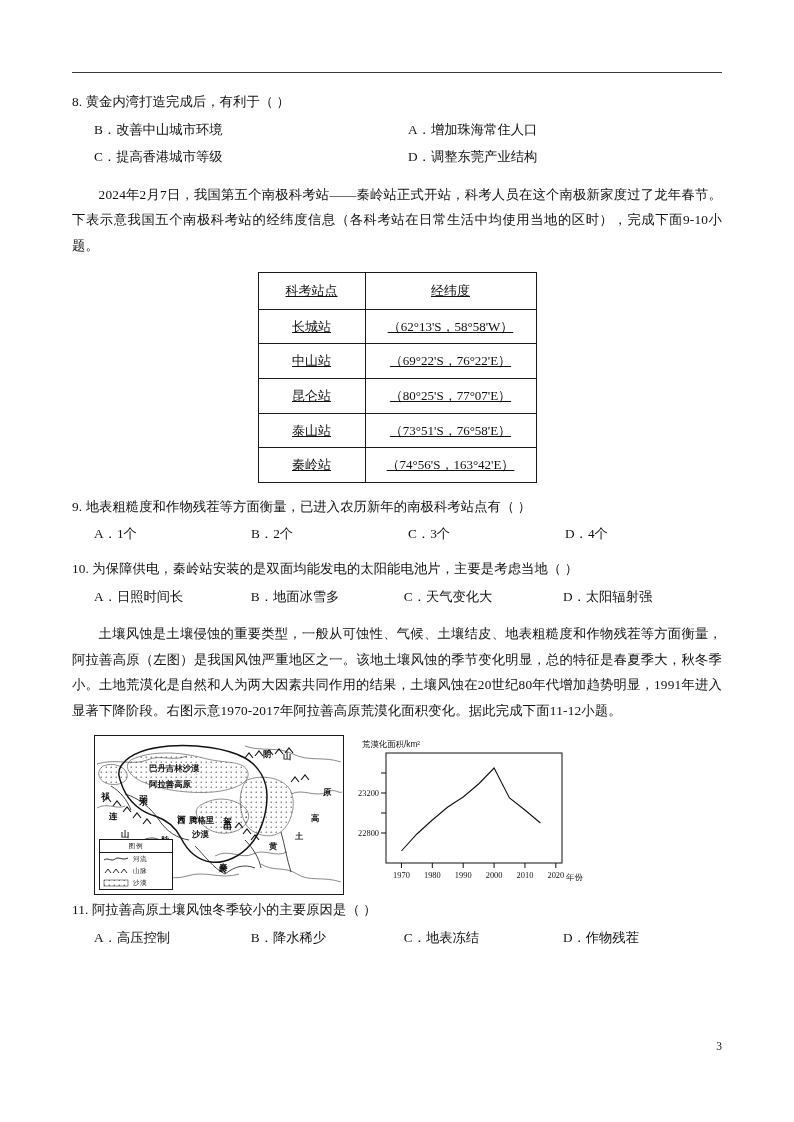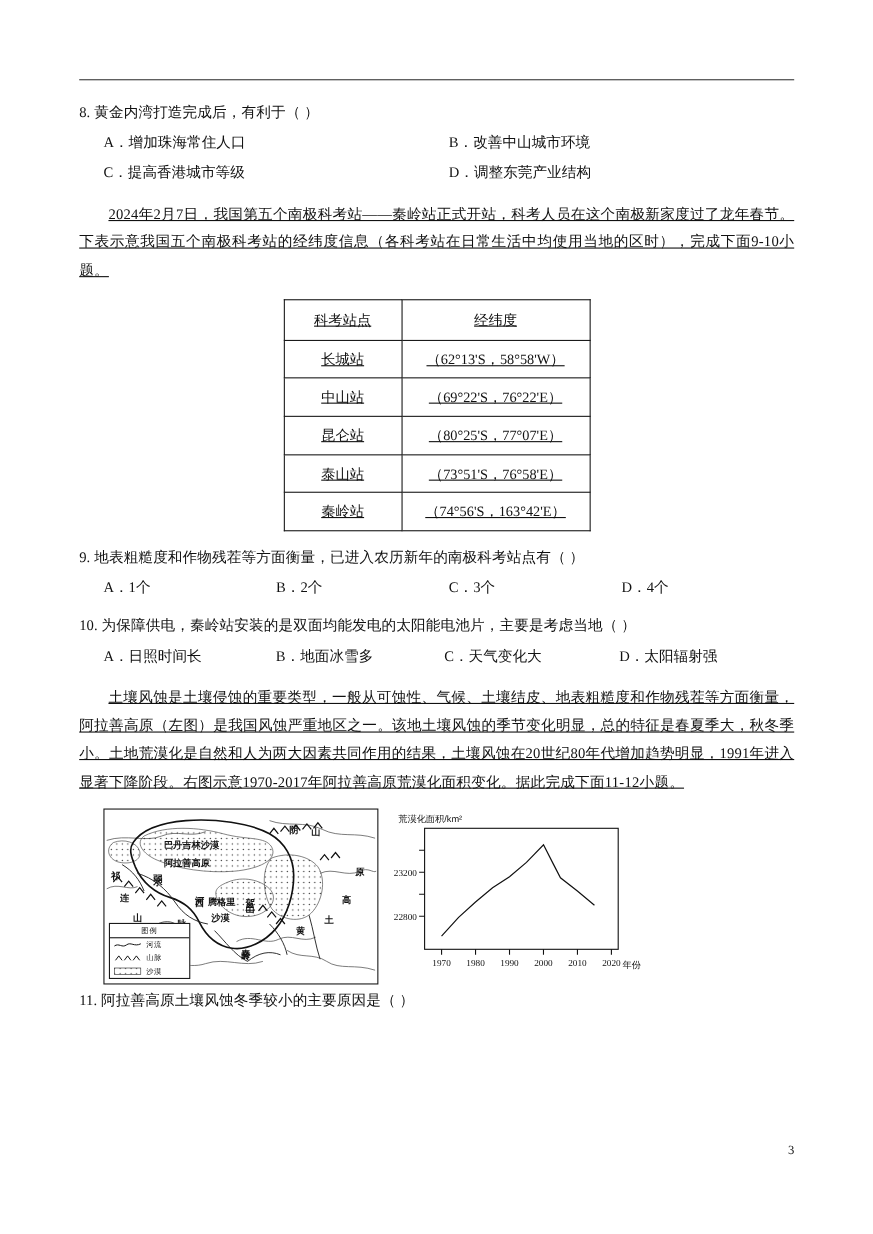--- a/index.html
+++ b/index.html
@@ -63,21 +63,20 @@
   .opt-row.four-col-tight > .opt:nth-child(4) { width: 26%; }
 
   .para {
     font-size: 13.3px;
     line-height: 1.92;
     margin: 14px 0 0 0;
     text-align: justify;
     text-justify: inter-ideograph;
     text-indent: 2em;
     letter-spacing: 0.2px;
-    text-decoration: underline;
   }
 
   
   .table-wrap {
     margin: 14px 0 0 0;
     display: flex;
     justify-content: center;
   }
   table.stations {
     border-collapse: collapse;
@@ -186,22 +185,22 @@
 
   <div class="header-rule"></div>
 
   <div class="content">
 
     <div class="q-stem">
       <span class="q-num">8.</span>
       <span>黄金内湾打造完成后，有利于（   ）</span>
     </div>
     <div class="opt-row two-col">
+      <span class="opt">B．改善中山城市环境</span>
       <span class="opt">A．增加珠海常住人口</span>
-      <span class="opt">B．改善中山城市环境</span>
     </div>
     <div class="opt-row two-col">
       <span class="opt">C．提高香港城市等级</span>
       <span class="opt">D．调整东莞产业结构</span>
     </div>
 
     <p class="para">2024年2月7日，我国第五个南极科考站——秦岭站正式开站，科考人员在这个南极新家度过了龙年春节。下表示意我国五个南极科考站的经纬度信息（各科考站在日常生活中均使用当地的区时），完成下面9-10小题。</p>
 
     <div class="table-wrap">
       <table class="stations">
@@ -384,17 +383,23 @@
           <polyline id="chart-line" fill="none" stroke="#111" stroke-width="1.1" points="49.4,116.0 64.9,99.0 80.3,85.0 95.8,72.0 111.2,62.0 126.6,49.0 142.1,33.0 151.3,51.0 157.5,63.0 172.9,75.0 188.4,88.0"></polyline>
           <text id="chart-xlabel" x="214" y="145" font-size="8.4" font-family="'Liberation Sans', sans-serif" fill="#111">年份</text>
         </svg>
       </div>
     </div>
 
     <div class="q-stem" style="margin-top:5px;">
       <span class="q-num">11.</span>
       <span>阿拉善高原土壤风蚀冬季较小的主要原因是（   ）</span>
     </div>
+    <div class="opt-row four-col-tight">
+      <span class="opt">A．高压控制</span>
+      <span class="opt">B．降水稀少</span>
+      <span class="opt">C．地表冻结</span>
+      <span class="opt">D．作物残茬</span>
+    </div>
 
   </div>
 
   <div class="page-number">3</div>
 </div>
 
 </body></html>

